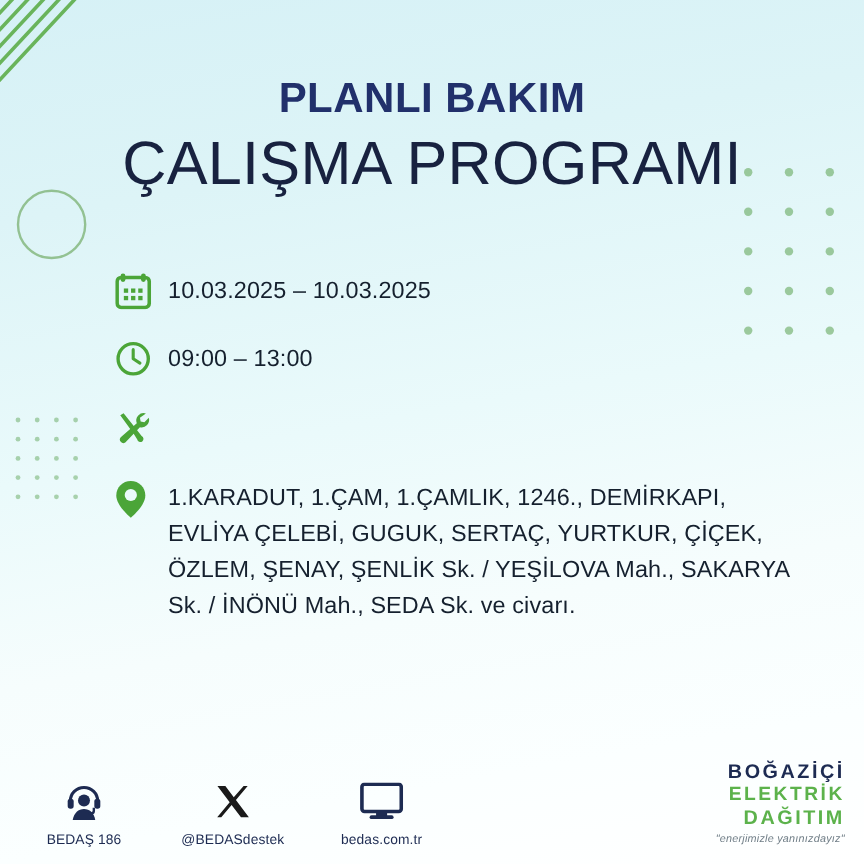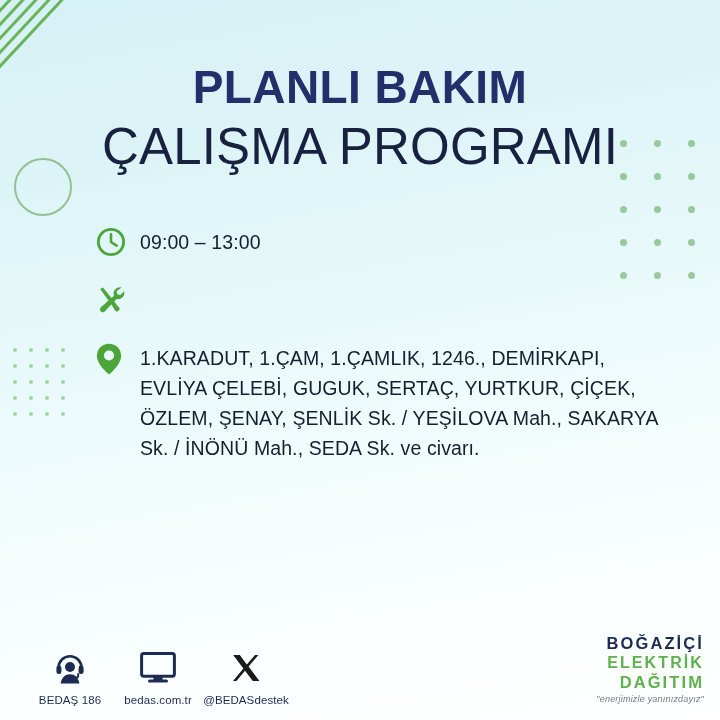--- a/index.html
+++ b/index.html
@@ -36,21 +36,21 @@
   .dotgrid{position:absolute;display:grid;}
   .dotgrid span{display:block;border-radius:50%;background:#6aab63;}
   #dots-right{left:620px;top:140px;grid-template-columns:repeat(3,34px);grid-template-rows:repeat(5,33px);}
   #dots-right span{width:7px;height:7px;opacity:.62;}
   #dots-left{left:13px;top:348px;grid-template-columns:repeat(4,16px);grid-template-rows:repeat(5,16px);}
   #dots-left span{width:4px;height:4px;opacity:.52;}
 
   
   .title-wrap{position:absolute;left:0;top:64px;width:720px;text-align:center;}
   .title-main{
-    font-size:46px;line-height:1.02;font-weight:bold;letter-spacing:.4px;
+    font-size:35px;line-height:1.02;font-weight:bold;letter-spacing:.4px;
     color:#21306b;font-family:"Liberation Sans","DejaVu Sans",sans-serif;
     margin:0;
   }
   .title-sub{
     font-size:51px;line-height:1.05;font-weight:normal;letter-spacing:.2px;
     color:#182240;margin:9px 0 0 0;
   }
 
   
   .info{position:absolute;left:96px;top:226px;width:612px;}
@@ -63,21 +63,21 @@
     flex:1;font-size:19.5px;line-height:27px;color:#15202e;
     padding-top:3px;letter-spacing:.1px;
   }
   .row.addr{margin-bottom:0;}
   .row.addr .txt{line-height:30px;}
   .row.addr .ico{padding-top:3px;}
   .addr-line{display:block;white-space:nowrap;}
 
   
   .footer{position:absolute;left:0;bottom:0;width:720px;height:108px;}
-  .social{position:absolute;left:26px;bottom:14px;display:flex;align-items:flex-end;}
+  .social{position:absolute;left:26px;bottom:14px;display:flex;align-items:flex-end;gap:36px;}
   .soc{width:88px;text-align:center;}
   .soc .glyph{height:40px;display:flex;align-items:center;justify-content:center;}
   .soc .lbl{font-size:11.5px;color:#1d2b52;margin-top:6px;letter-spacing:.1px;white-space:nowrap;}
 
   .brand{position:absolute;right:16px;bottom:16px;text-align:right;line-height:1;}
   .brand .b1{font-size:16.5px;font-weight:bold;letter-spacing:2.1px;color:#1d2b52;}
   .brand .b2{font-size:16px;font-weight:bold;letter-spacing:2.1px;color:#5cb24b;margin-top:3px;}
   .brand .b3{font-size:16.5px;font-weight:bold;letter-spacing:2.1px;color:#5cb24b;margin-top:3px;}
   .brand .b4{font-size:9px;font-style:italic;color:#6f7d86;margin-top:5px;letter-spacing:.2px;}
 </style>
@@ -142,20 +142,36 @@
       <span></span>
     </div>
 
   <div class="title-wrap">
     <h1 class="title-main">PLANLI BAKIM</h1>
     <h2 class="title-sub">ÇALIŞMA PROGRAMI</h2>
   </div>
 
   <div class="info">
 
+    <div class="row">
+      <span class="ico">
+        <svg width="30" height="31" viewBox="0 0 30 31" aria-hidden="true">
+          <rect x="4.5" y="1" width="4" height="7" rx="2" fill="#4ba538"></rect>
+          <rect x="21.5" y="1" width="4" height="7" rx="2" fill="#4ba538"></rect>
+          <rect x="1.6" y="4.2" width="26.8" height="25" rx="3.4" fill="none" stroke="#4ba538" stroke-width="3"></rect>
+          <rect x="7.2" y="13.4" width="3.6" height="3.6" fill="#4ba538"></rect>
+          <rect x="13.2" y="13.4" width="3.6" height="3.6" fill="#4ba538"></rect>
+          <rect x="19.2" y="13.4" width="3.6" height="3.6" fill="#4ba538"></rect>
+          <rect x="7.2" y="19.6" width="3.6" height="3.6" fill="#4ba538"></rect>
+          <rect x="13.2" y="19.6" width="3.6" height="3.6" fill="#4ba538"></rect>
+          <rect x="19.2" y="19.6" width="3.6" height="3.6" fill="#4ba538"></rect>
+        </svg>
+      </span>
+      <span class="txt">10.03.2025 – 10.03.2025</span>
+    </div>
 
     <div class="row">
       <span class="ico">
         <svg width="30" height="30" viewBox="0 0 30 30" aria-hidden="true">
           <circle cx="15" cy="15" r="12.6" fill="none" stroke="#4ba538" stroke-width="2.8"></circle>
           <path d="M15 7.4 V15 L20.6 18.6" fill="none" stroke="#4ba538" stroke-width="2.6" stroke-linecap="round" stroke-linejoin="round"></path>
         </svg>
       </span>
       <span class="txt">09:00 – 13:00</span>
     </div>
@@ -199,38 +215,38 @@
             <circle cx="17" cy="16.0" r="5.0" fill="#1d2b52"></circle>
             <path d="M7.6 32.4 C8.6 26.4 12.4 23.2 17 23.2 C21.6 23.2 25.4 26.4 26.4 32.4 Z" fill="#1d2b52"></path>
             <path d="M25.2 22.2 v2.4 a2.2 2.2 0 0 1 -2.2 2.2 h-2.4" fill="none" stroke="#1d2b52" stroke-width="2"></path>
           </svg>
         </div>
         <div class="lbl">BEDAŞ 186</div>
       </div>
 
       <div class="soc">
         <div class="glyph">
+          <svg width="30" height="30" viewBox="0 0 30 30" aria-hidden="true">
+            <path d="M2.2 2.0 h6.6 l7.0 9.4 L24.0 2.0 h3.4 L17.6 13.6 L28.4 28.0 h-6.6 L14.0 17.8 L5.4 28.0 H2.0 L12.4 15.6 Z" fill="#1a1a1a"></path>
+          </svg>
+        </div>
+        <div class="lbl">@BEDASdestek</div>
+      </div>
+
+      <div class="soc">
+        <div class="glyph">
           <svg width="36" height="32" viewBox="0 0 36 32" aria-hidden="true">
             <rect x="1.6" y="1.6" width="32.8" height="22.6" rx="2.2" fill="none" stroke="#1d2b52" stroke-width="3"></rect>
             <rect x="13.4" y="24.2" width="9.2" height="3.8" fill="#1d2b52"></rect>
             <rect x="8.0" y="27.4" width="20.0" height="3.2" rx="1.6" fill="#1d2b52"></rect>
           </svg>
         </div>
         <div class="lbl">bedas.com.tr</div>
       </div>
 
-      <div class="soc">
-        <div class="glyph">
-          <svg width="30" height="30" viewBox="0 0 30 30" aria-hidden="true">
-            <path d="M2.2 2.0 h6.6 l7.0 9.4 L24.0 2.0 h3.4 L17.6 13.6 L28.4 28.0 h-6.6 L14.0 17.8 L5.4 28.0 H2.0 L12.4 15.6 Z" fill="#1a1a1a"></path>
-          </svg>
-        </div>
-        <div class="lbl">@BEDASdestek</div>
-      </div>
-
     </div>
 
     <div class="brand">
       <div class="b1">BOĞAZİÇİ</div>
       <div class="b2">ELEKTRİK</div>
       <div class="b3">DAĞITIM</div>
       <div class="b4">"enerjimizle yanınızdayız"</div>
     </div>
 
   </div>

